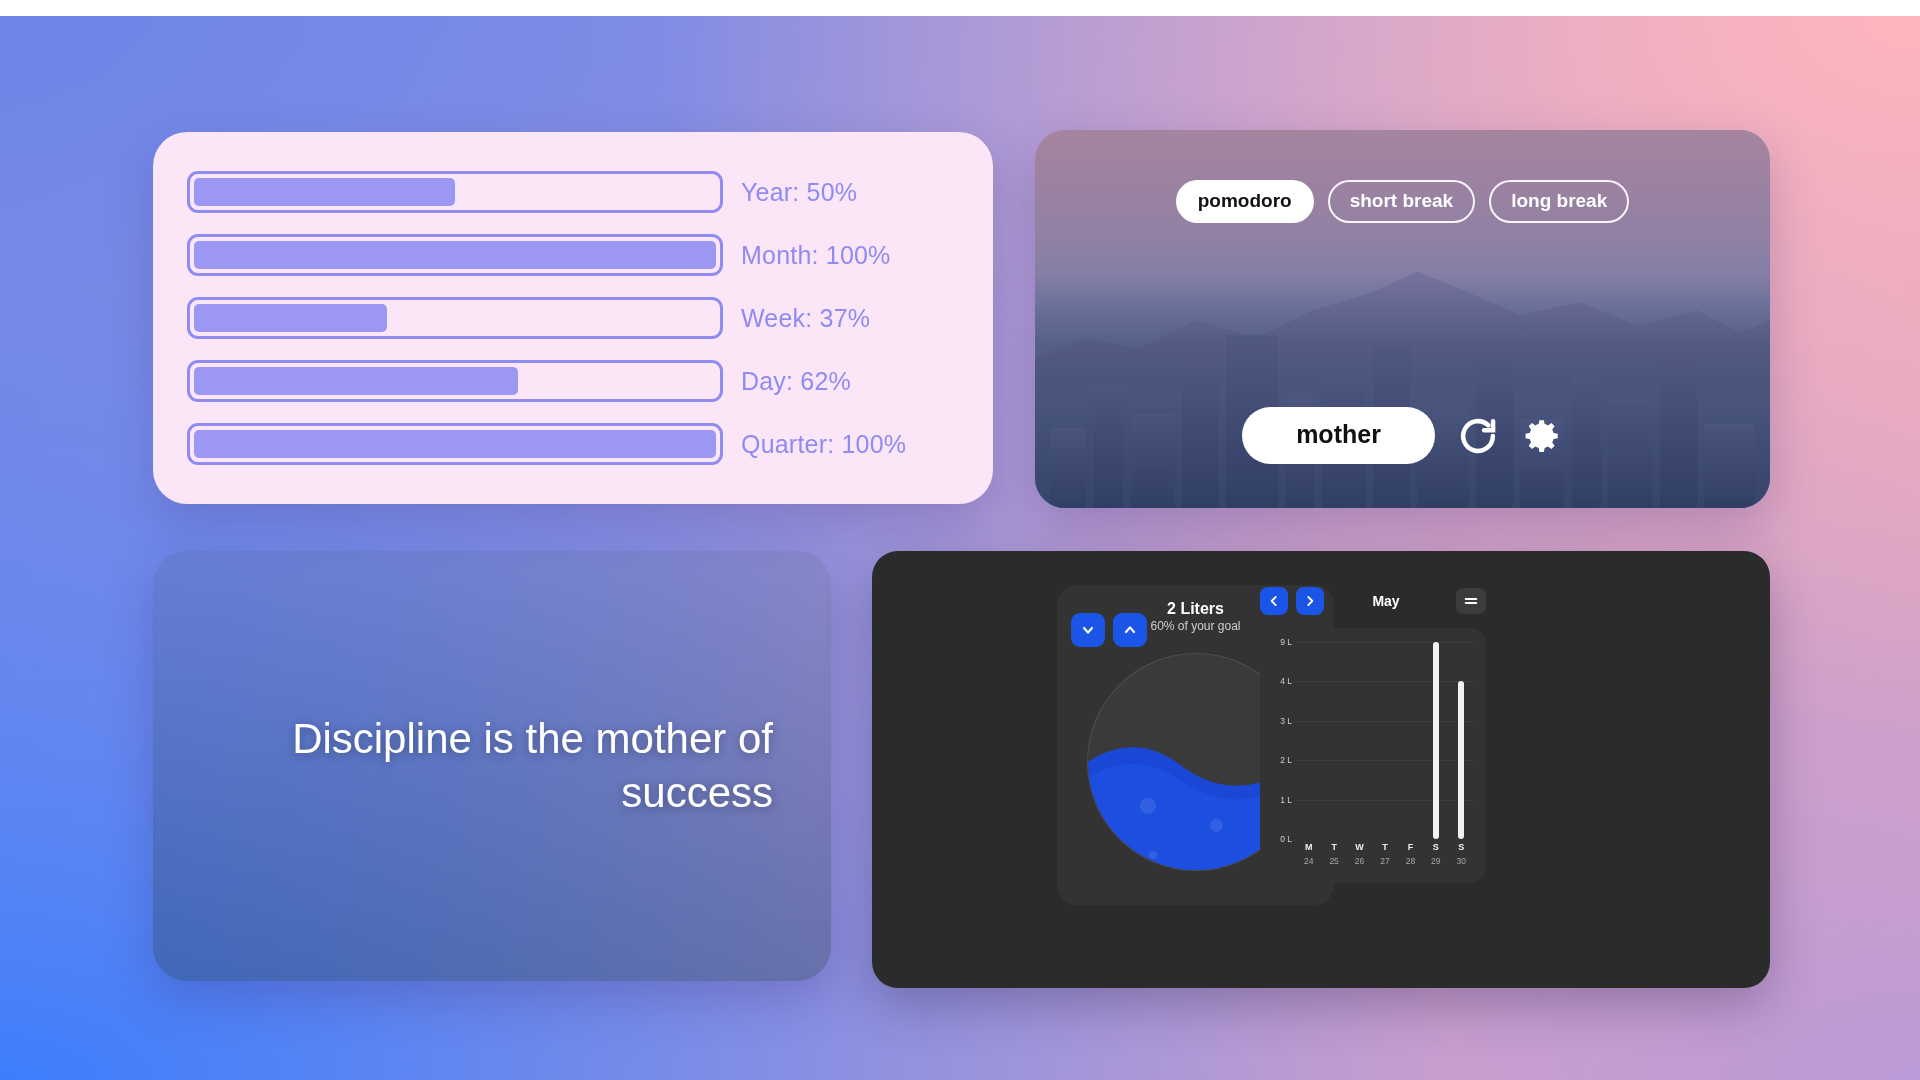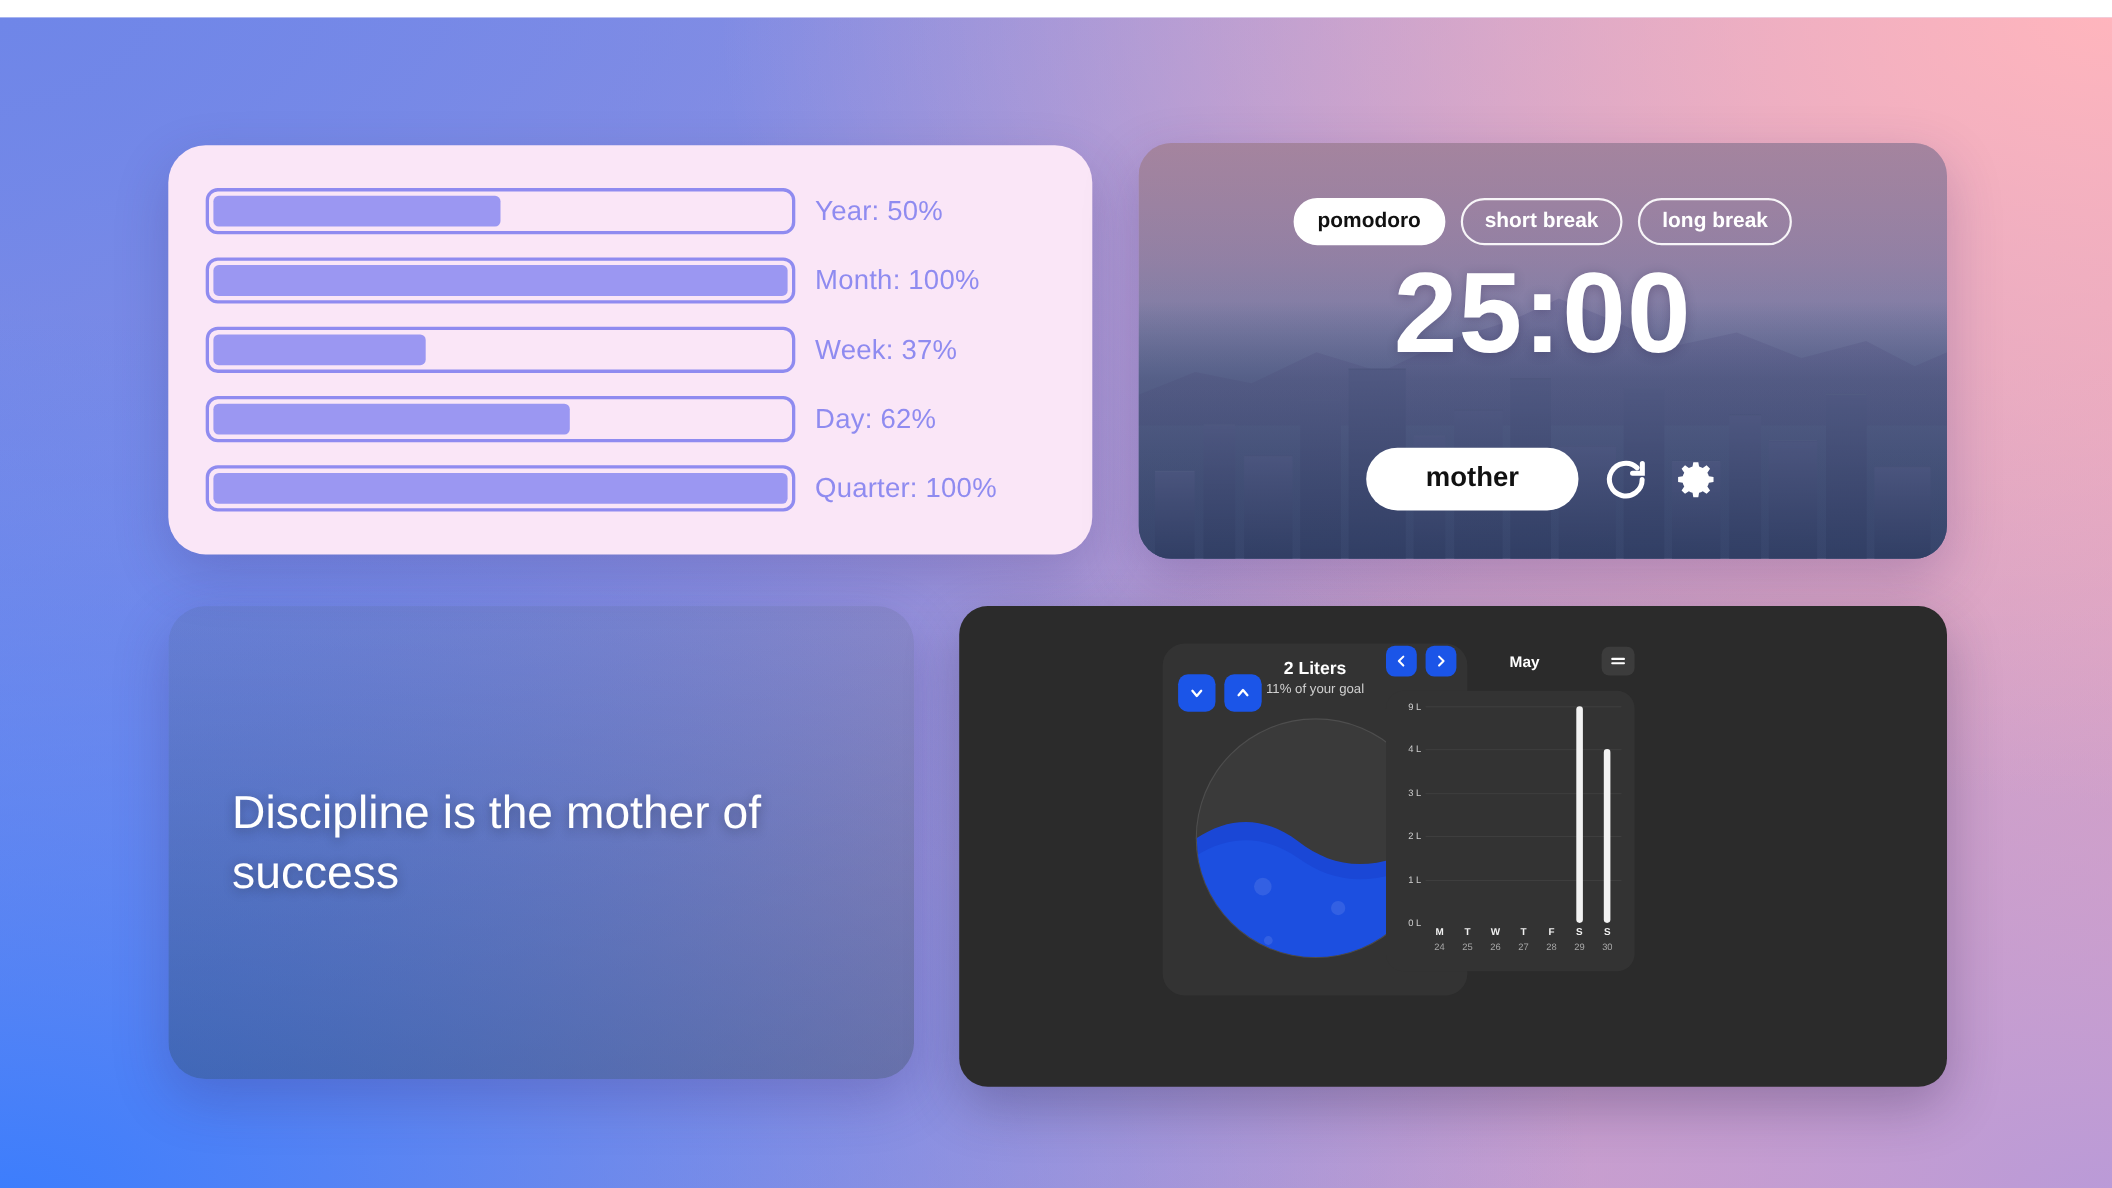--- a/index.html
+++ b/index.html
@@ -162,21 +162,21 @@
       radial-gradient(42% 30% at 74% 78%, rgba(170,172,176,.75) 0%, rgba(170,172,176,0) 72%),
       linear-gradient(170deg, #7d8d9c 0%, #8e8b92 22%, #9b9296 45%, #7e8b8a 70%, #65787c 100%);
   }
   .quote-veil {
     position: absolute; inset: 0;
     background: linear-gradient(180deg, rgba(50,62,76,.14) 0%, rgba(40,54,66,.26) 55%, rgba(36,52,62,.34) 100%);
   }
   .quote-text {
     position: absolute; inset: 0;
     display: flex; align-items: center; justify-content: center;
-    text-align: left;
+    text-align: right;
     color: #ffffff;
     font-size: 42px;
     line-height: 1.28;
     padding: 0 58px;
     text-shadow: 0 2px 10px rgba(20,26,40,.38);
   }
 
   
   .dark-card {
     position: absolute;
@@ -348,21 +348,20 @@
       </div>
       <div class="haze"></div>
     </div>
 
     <div class="mode-row">
       <button class="mode-pill active">pomodoro</button>
       <button class="mode-pill">short break</button>
       <button class="mode-pill">long break</button>
     </div>
 
-    <div class="timer-digits">25:00</div>
 
     <div class="controls-row">
       <button class="start-btn">mother</button>
       <button class="icon-btn">
         <svg width="42" height="42" viewBox="0 0 24 24" fill="none" stroke="#ffffff" stroke-width="2.6" stroke-linecap="round">
           <path d="M20.5 12a8.5 8.5 0 1 1-2.6-6.1"></path>
           <path d="M20.6 3.6v5.1h-5.1"></path>
         </svg>
       </button>
       <button class="icon-btn">
@@ -389,21 +388,21 @@
               <polyline points="6 9 12 16 18 9"></polyline>
             </svg>
         </button>
         <button class="step-btn">
           <svg width="16" height="16" viewBox="0 0 24 24" fill="none" stroke="#fff" stroke-width="3.2" stroke-linecap="round" stroke-linejoin="round">
               <polyline points="6 15 12 8 18 15"></polyline>
             </svg>
         </button>
         <div class="water-amount-wrap">
           <div class="water-amount">2 Liters</div>
-          <div class="water-sub">11% of your goal</div>
+          <div class="water-sub">60% of your goal</div>
         </div>
       </div>
 
       <div class="water-circle">
         <div class="wave-wrap">
           <svg width="100%" height="100%" viewBox="0 0 240 140" preserveAspectRatio="none">
             <path d="M0,34 C34,6 70,4 104,30 C140,58 180,62 240,24 L240,140 L0,140 Z" fill="#1a47d6"></path>
             <path d="M0,50 C34,24 70,22 104,46 C140,72 180,76 240,40 L240,140 L0,140 Z" fill="#1c4fe0"></path>
           </svg>
           <span class="bubble" style="left:26%; top:46%; width:16px; height:16px;"></span>

